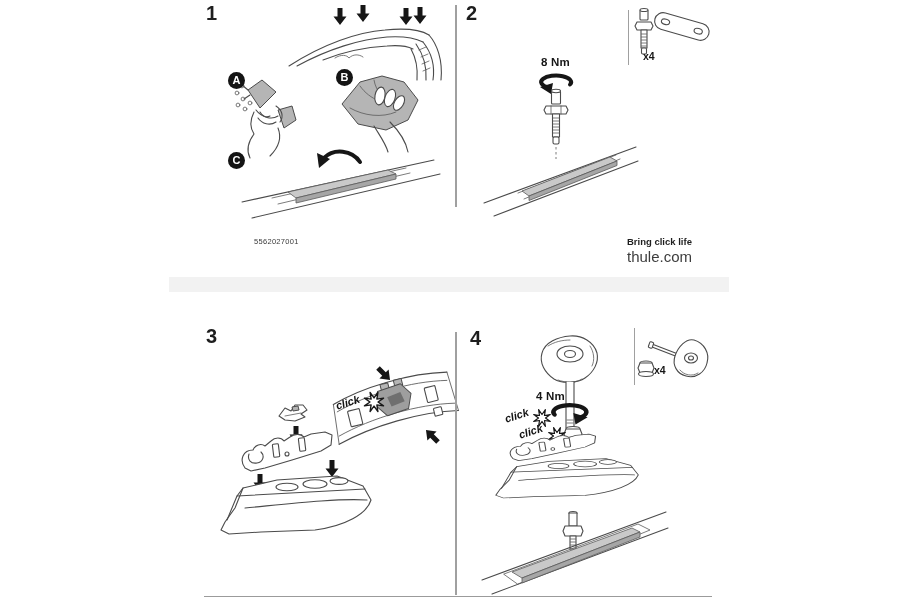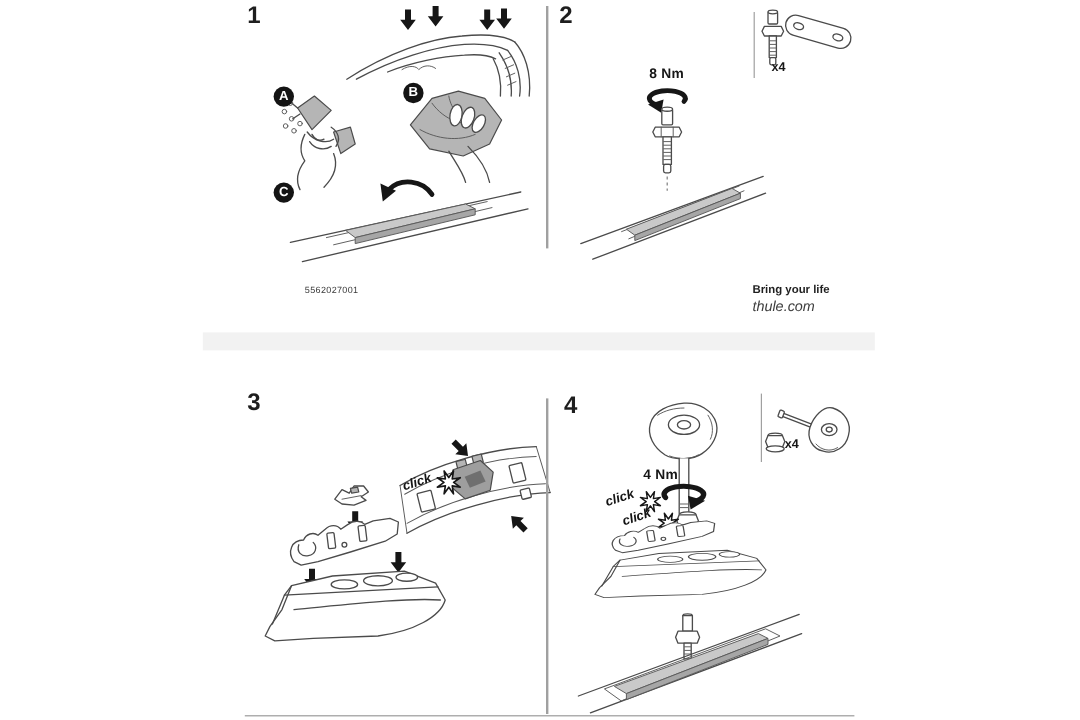--- a/index.html
+++ b/index.html
@@ -7,21 +7,21 @@
         font-family:"Liberation Sans",sans-serif;color:#1c1c1c;}
   .abs{position:absolute;}
   .step-num{font-size:20px;font-weight:bold;color:#1e1e1e;line-height:1;}
   .badge{width:17px;height:17px;border-radius:50%;background:#141414;color:#fff;
          font-size:11px;font-weight:bold;display:flex;align-items:center;justify-content:center;line-height:1;}
   .torque{font-size:11.5px;font-weight:bold;color:#161616;letter-spacing:.2px;white-space:nowrap;}
   .qty{font-size:10.5px;font-weight:bold;color:#161616;text-align:right;}
   .click{font-size:11px;font-weight:bold;font-style:italic;color:#141414;transform-origin:left center;white-space:nowrap;}
   .part-num{font-size:7.5px;color:#3a3a3a;letter-spacing:.3px;}
   .tagline{font-size:9.5px;font-weight:bold;color:#1f1f1f;}
-  .website{font-size:12px;color:#3d3d3d;font-style:italic;}
+  .website{font-size:15px;color:#3d3d3d;}
   .vline{width:1.5px;background:#a0a0a0;}
   .hband{background:#f2f2f2;}
   .hline{height:1px;background:#9b9b9b;}
   svg{display:block;overflow:visible;}
   .ln{fill:none;stroke:#4b4b4b;stroke-width:1.1;stroke-linecap:round;stroke-linejoin:round;}
   .lnt{fill:none;stroke:#5a5a5a;stroke-width:.8;stroke-linecap:round;}
   .lnw{fill:#ffffff;stroke:#4b4b4b;stroke-width:1.1;stroke-linejoin:round;}
   .gfill{fill:#b5b5b5;stroke:#4b4b4b;stroke-width:1;stroke-linejoin:round;}
   .gstrip{fill:#c9c9c9;stroke:#5a5a5a;stroke-width:.8;}
   .gdark{fill:#a6a6a6;stroke:#5a5a5a;stroke-width:.8;}
@@ -179,21 +179,21 @@
     </g>
     <g transform="rotate(16 50 20)">
       <rect class="lnw" x="22" y="12" width="56" height="17" rx="8.5"></rect>
       <ellipse class="lnw" cx="33" cy="20.5" rx="4.2" ry="2.7"></ellipse>
       <ellipse class="lnw" cx="67" cy="20.5" rx="4.2" ry="2.7"></ellipse>
     </g>
   </svg>
   <div class="abs qty" style="left:643px;top:50px;">x4</div>
 
   <div class="abs part-num" style="left:207px;top:237px;margin-left:47px;">5562027001</div>
-  <div class="abs tagline" style="left:627px;top:236px;">Bring your life</div>
+  <div class="abs tagline" style="left:627px;top:236px;">Bring click life</div>
   <div class="abs website" style="left:627px;top:248px;">thule.com</div>
 
   <div class="abs hband" style="left:169px;top:277px;width:560px;height:15px;"></div>
 
   <div class="abs step-num" style="left:206px;top:326px;">3</div>
 
   <svg class="abs" style="left:195px;top:386px;" width="270" height="186" viewBox="0 0 270 186">
     <g>
       <path class="lnw" d="M84,30 L90,22 L96,25 L100,19 L108,19 L112,24 L106,28 L110,31 L100,35 L90,34 Z"></path>
       <polygon class="gfill" points="97,21 103,20 104,24 98,25"></polygon>

